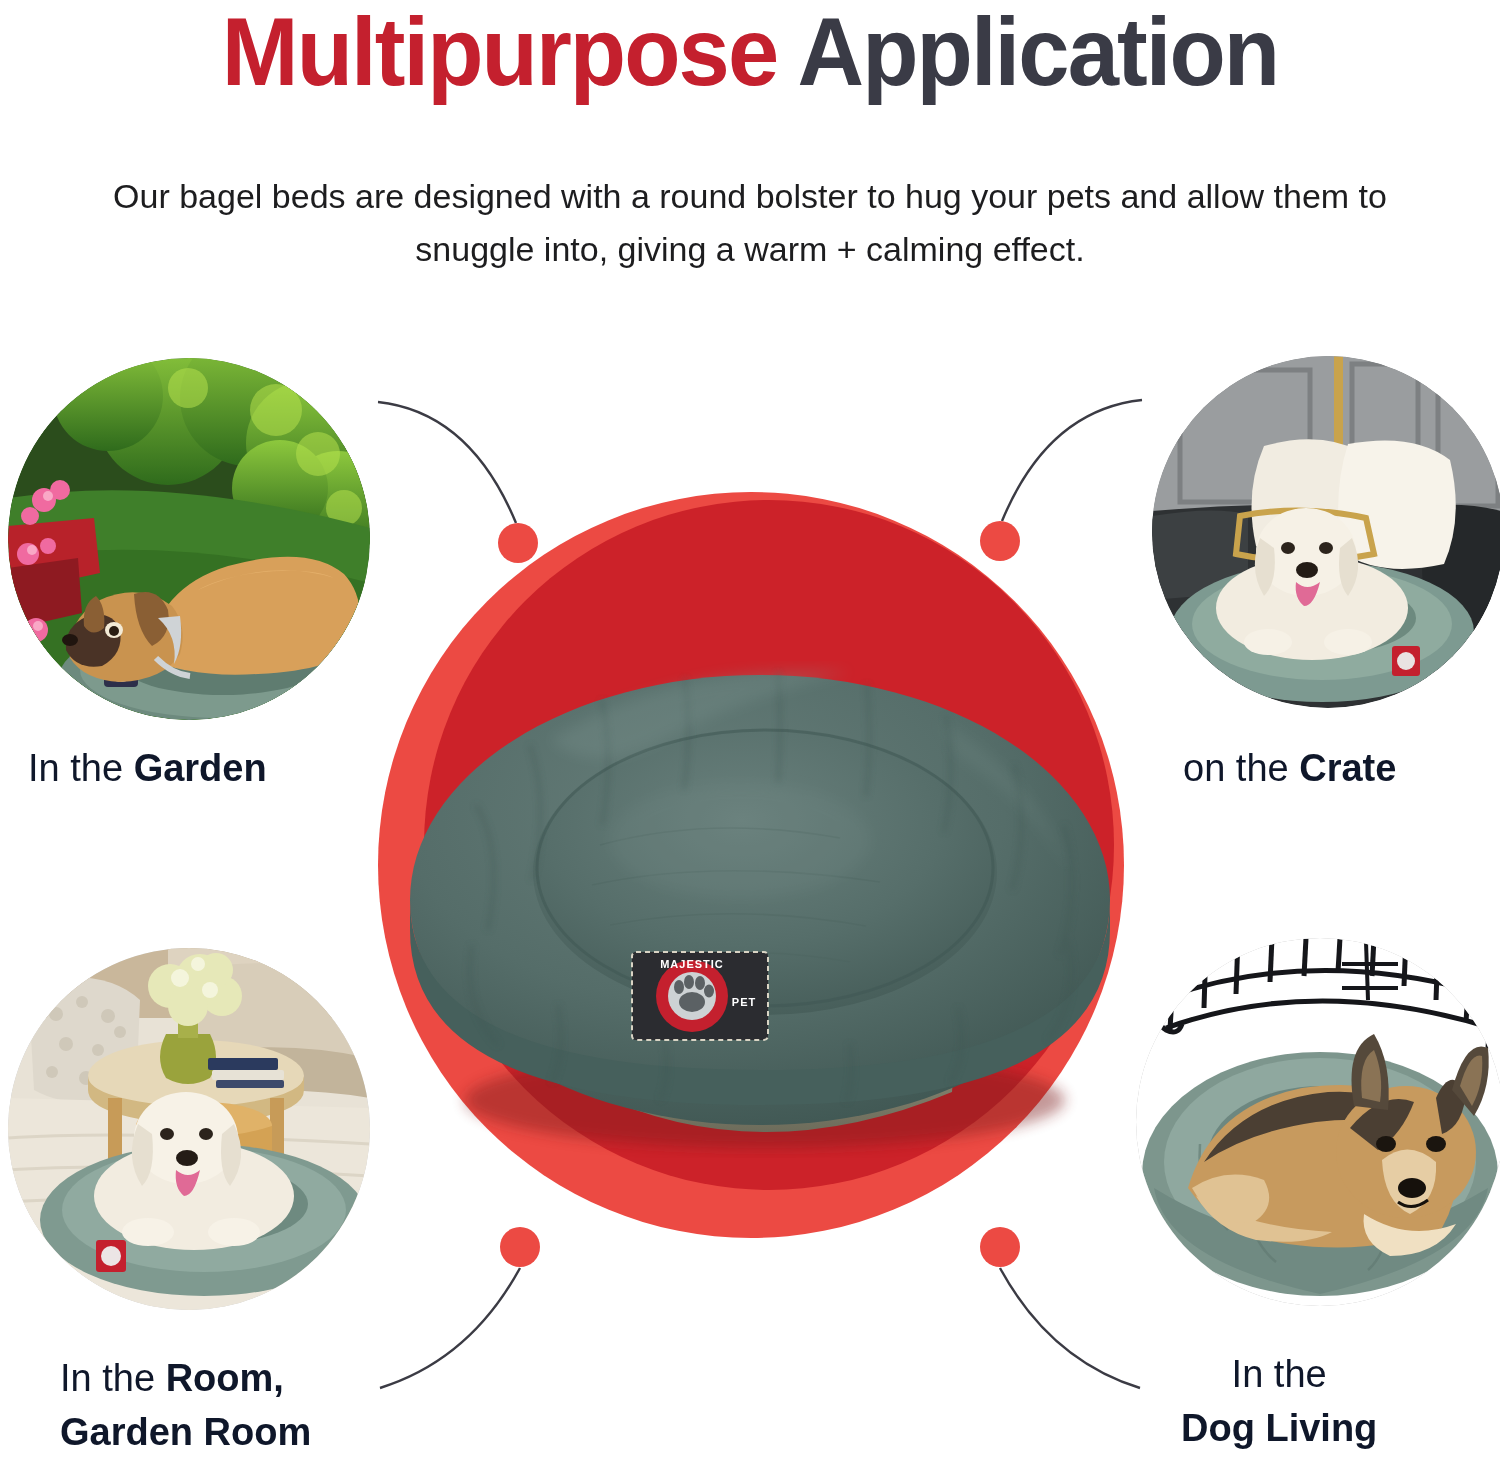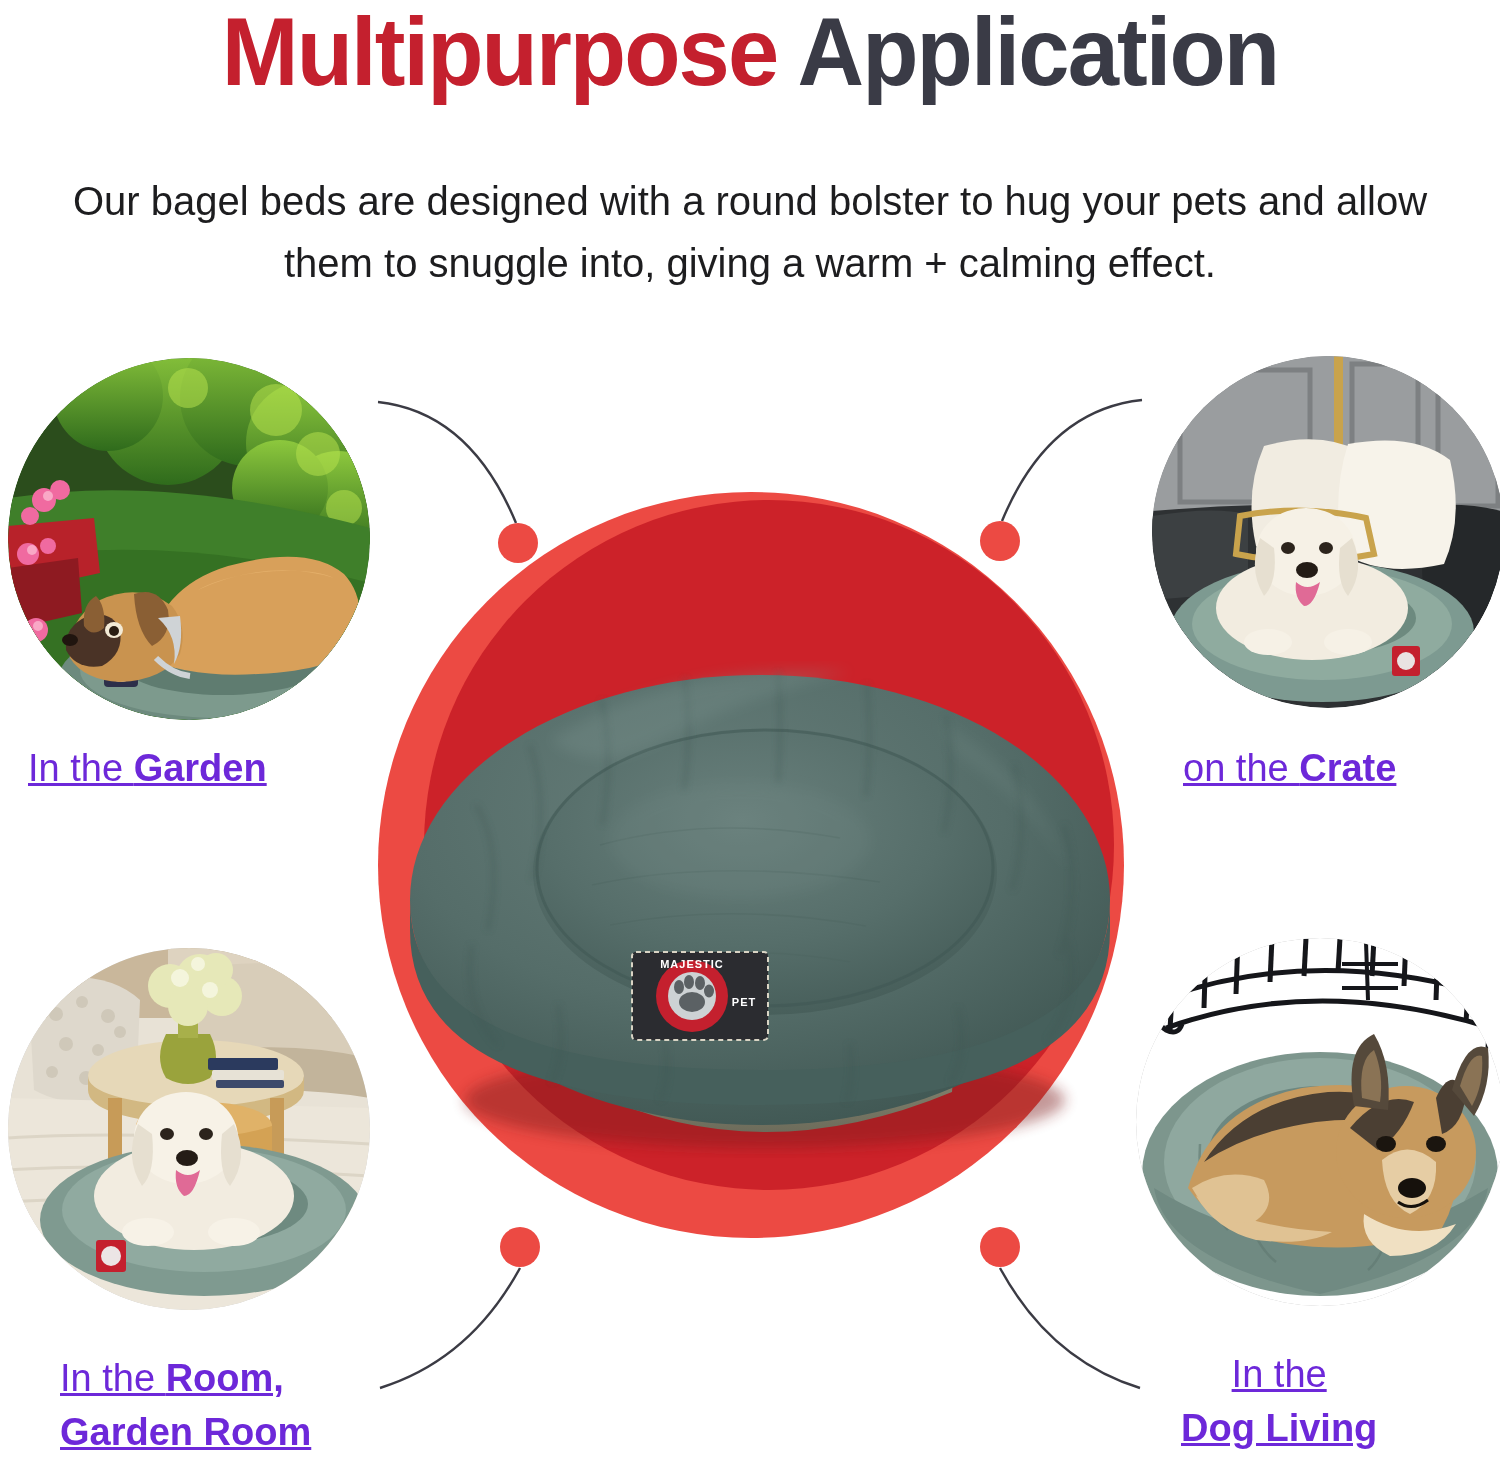--- a/index.html
+++ b/index.html
@@ -23,21 +23,21 @@
     letter-spacing:-2px;
     white-space:nowrap;
     transform:scaleX(0.96);
   }
   .title .red  { color:#C4202E; }
   .title .dark { color:#3A3B46; }
 
   .subtitle {
     position:absolute; top:170px; left:50%; transform:translateX(-50%);
     width:1400px; text-align:center;
-    font-size:40px; line-height:1.55;
+    font-size:34px; line-height:1.55;
     color:#1d1d1f;
     font-weight:400;
   }
 
   
   .ring-outer {
     position:absolute; left:378px; top:492px;
     width:746px; height:746px;
     border-radius:50%;
     background:#EC4A43;
@@ -63,24 +63,23 @@
   .photo svg { display:block; width:100%; height:100%; }
   .p-garden  { left:8px;    top:358px;  width:362px; height:362px; }
   .p-sofa    { left:1152px; top:356px;  width:352px; height:352px; }
   .p-living  { left:8px;    top:948px;  width:362px; height:362px; }
   .p-crate   { left:1136px; top:938px;  width:368px; height:368px; }
 
   
   .caption {
     position:absolute;
     font-size:38px;
-    color:#6d28d9;
+    color:#0f172a;
     line-height:1.42;
     white-space:nowrap;
-    text-decoration:underline;
   }
   .caption b { font-weight:bold; }
   .c-garden { left:28px;   top:742px; }
   .c-sofa   { left:1183px; top:742px; }
   .c-living { left:52px;   top:1352px;margin-left:8px; }
   .c-crate  { left:1181px; top:1348px; text-align:center; }
 
   
   .connectors { position:absolute; inset:0; width:1500px; height:1470px; pointer-events:none; }
   .conn-line { fill:none; stroke:#3b3b44; stroke-width:2.4; }

